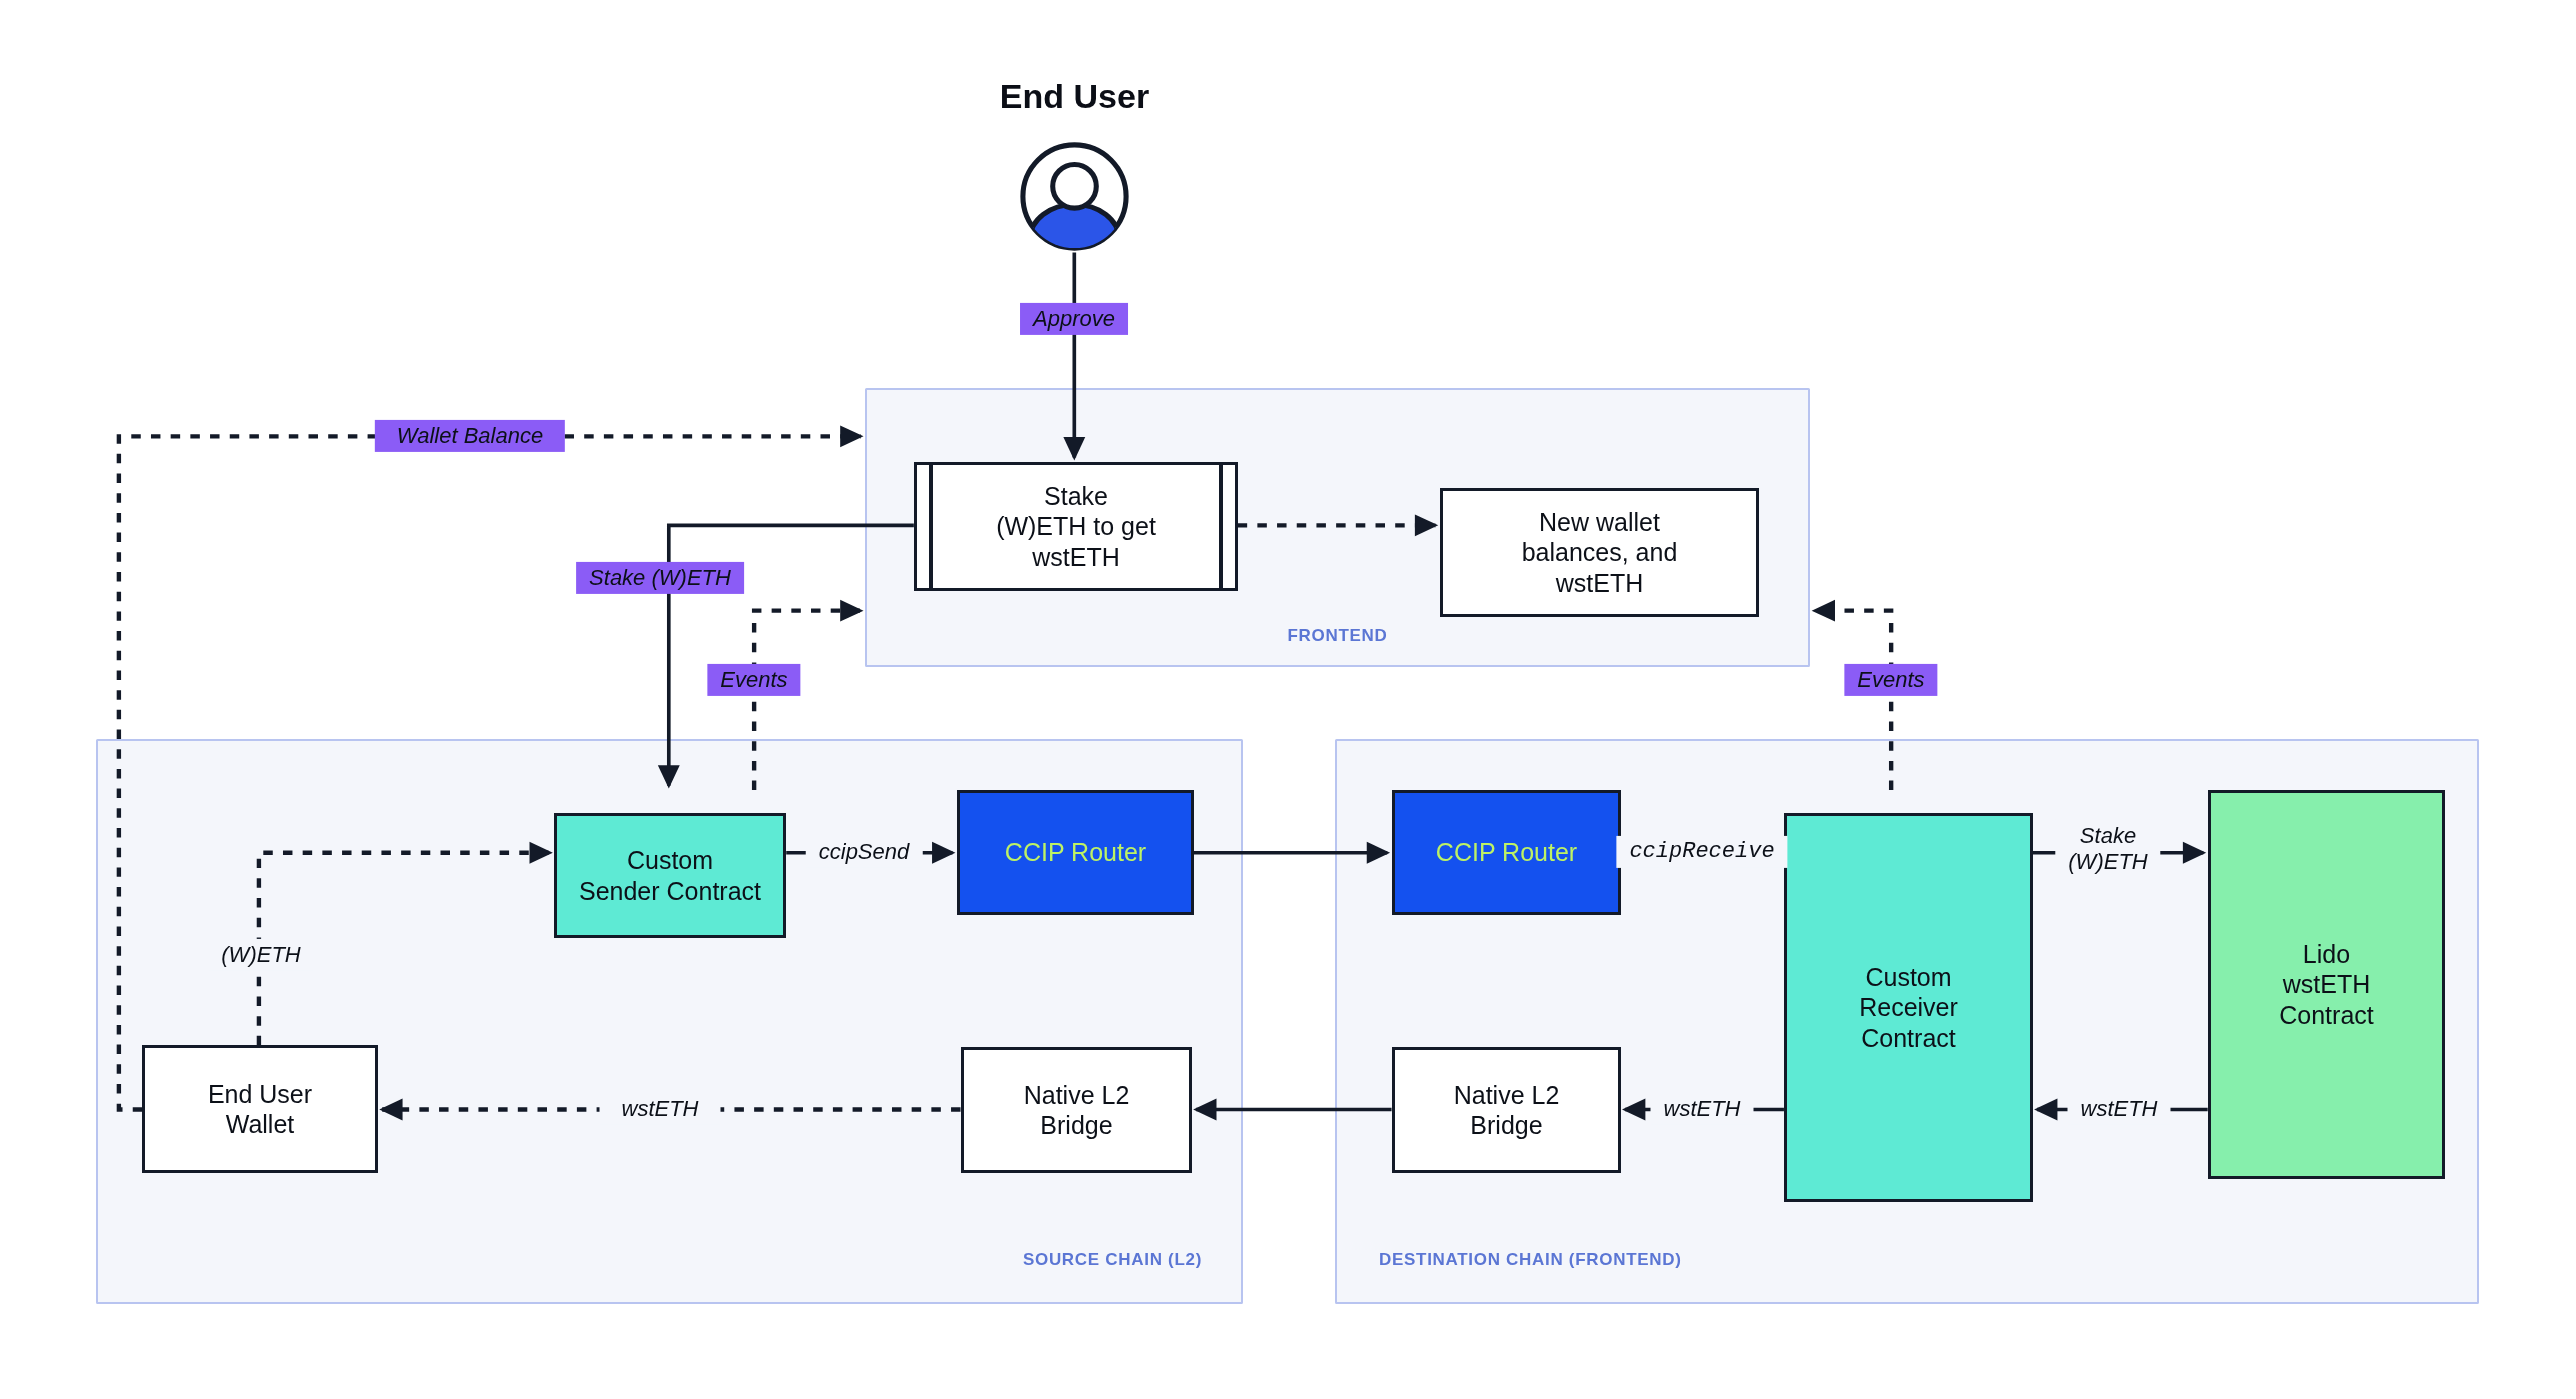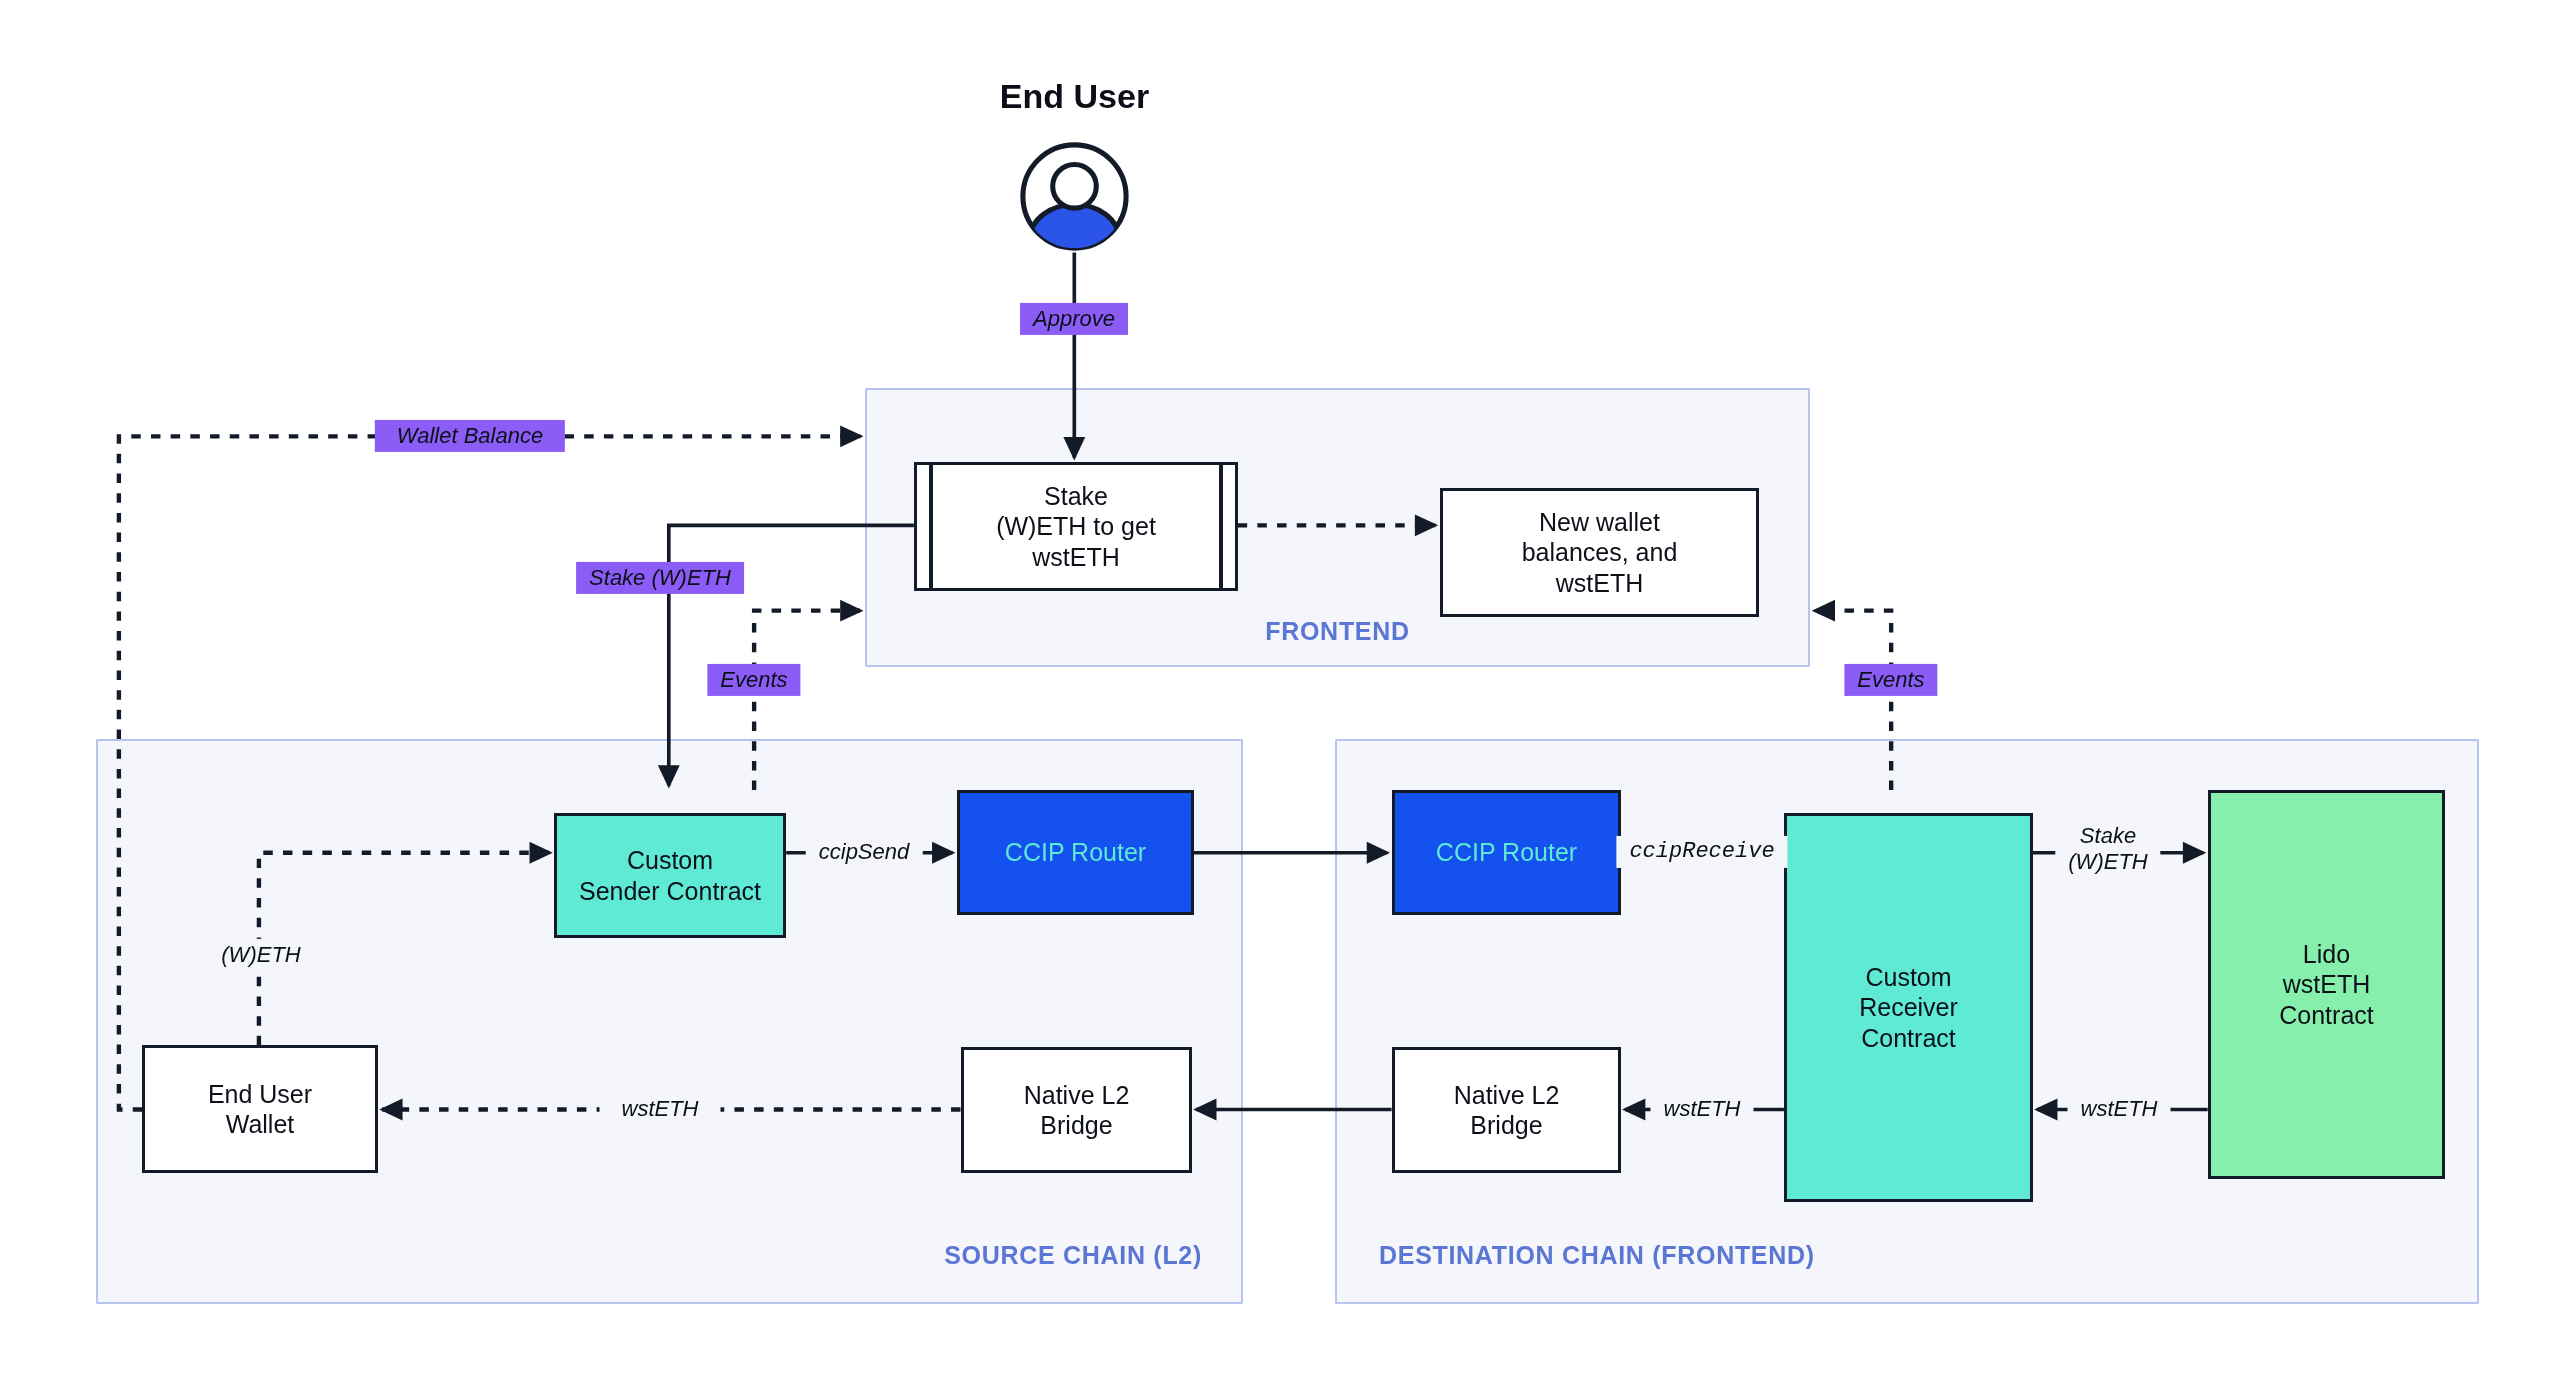--- a/index.html
+++ b/index.html
@@ -8,39 +8,39 @@
     font-family: "Liberation Sans", sans-serif; color: #10151f;
   }
   .stage { position: absolute; inset: 0; }
 
   
   .container {
     position: absolute; background: #f4f6fb; border: 2.2px solid #b8c4f0;
     box-sizing: border-box; border-radius: 1.5px;
   }
   .container-label {
-    position: absolute; font-size: 25px; font-weight: 700; letter-spacing: 0.7px;
+    position: absolute; font-size: 17px; font-weight: 700; letter-spacing: 0.7px;
     color: #5b76d4; white-space: nowrap;
   }
 
   
   svg.wires { position: absolute; left: 0; top: 0; z-index: 2; }
   .wire { stroke: #131a28; stroke-width: 5px; fill: none; }
   .wire.dashed { stroke-dasharray: 13 14; stroke-width: 6px; }
 
   
   .box {
     position: absolute; z-index: 3; box-sizing: border-box;
     border: 3.6px solid #131a28; background: #ffffff;
     display: flex; align-items: center; justify-content: center;
     text-align: center; white-space: pre-line;
     font-size: 25px; line-height: 1.22; color: #0c1018;
   }
   .box.yellow   { background: #5eead4; margin-top: 23px; }
-  .box.blue     { background: #1451ef; color: #5eead4; }
+  .box.blue     { background: #1451ef; color: #bef264; }
   .box.lavender { background: #86efac; }
   .subbar { position: absolute; top: 0; bottom: 0; width: 3.6px; background: #131a28; }
   .subbar.left  { left: 12.4px; }
   .subbar.right { right: 12.4px; }
 
   
   .flow-label {
     position: absolute; z-index: 4; transform: translate(-50%, -50%);
     font-style: italic; font-size: 22px; font-weight: 500; color: #0c1018;
     white-space: pre-line; text-align: center; padding: 2.9px 13px; line-height: 1.2;

